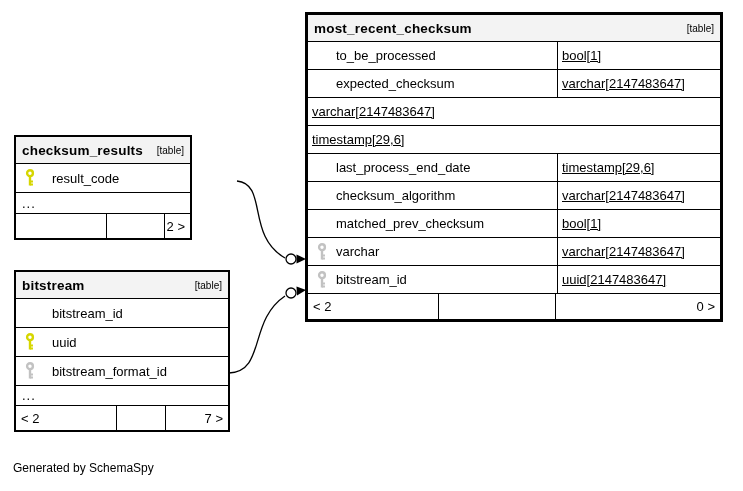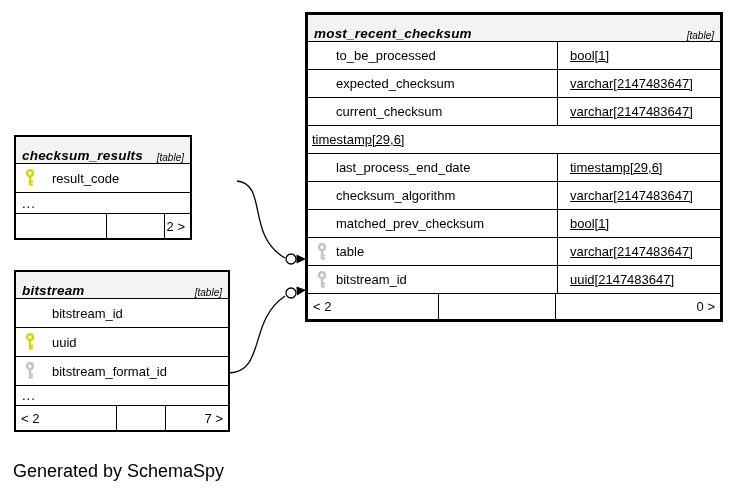--- a/index.html
+++ b/index.html
@@ -2,25 +2,25 @@
 <html><head>
 <meta charset="utf-8">
 <style>
   html,body{margin:0;padding:0;}
   body{
     width:743px;height:491px;position:relative;background:#ffffff;
     font-family:"Liberation Sans",sans-serif;color:#000;overflow:hidden;
   }
   .tbl{position:absolute;background:#fff;border:2px solid #000;box-sizing:border-box;font-size:13px;}
   .tbl.focus{border-width:3px;}
-  .hdr{background:#f3f3f3;border-bottom:1px solid #000;display:flex;align-items:flex-end;
-       justify-content:space-between;padding:0 6px;box-sizing:border-box;font-style:italic;}
+  .hdr{background:#f3f3f3;border-bottom:1px solid #000;display:flex;align-items:center;
+       justify-content:space-between;padding:0 6px;box-sizing:border-box;}
   .tname{font-weight:bold;font-size:13.5px;letter-spacing:.2px;}
   .tbadge{font-size:10px;}
-  .row{border-bottom:1px solid #000;display:flex;align-items:center;position:relative;box-sizing:border-box;gap:8px;}
+  .row{border-bottom:1px solid #000;display:flex;align-items:center;position:relative;box-sizing:border-box;}
   .row:last-child{border-bottom:none;}
   .keyicon{position:absolute;left:9px;top:50%;transform:translateY(-50%);width:10px;height:18px;line-height:0;}
   .cname{padding-left:36px;white-space:nowrap;}
   .focus .ncell{width:250px;height:100%;display:flex;align-items:center;position:relative;
       border-right:1px solid #000;box-sizing:border-box;}
   .focus .ncell .cname{padding-left:28px;}
   .focus .tcell{flex:1;padding-left:4px;white-space:nowrap;text-decoration:underline;}
   .ellrow{padding-left:6px;letter-spacing:1px;}
   .ftr{display:flex;box-sizing:border-box;}
   .fcell{border-right:1px solid #000;box-sizing:border-box;display:flex;align-items:center;height:100%;}
@@ -40,21 +40,21 @@
   .t-bs .row.ellrow{height:20px;}
   .t-bs .ftr{height:24px;}
   .t-bs .fcell:nth-child(1){width:101px;}
   .t-bs .fcell:nth-child(2){width:49px;}
   .t-mrc{left:305px;top:12px;width:418px;}
   .t-mrc .hdr{height:27px;}
   .t-mrc .row.col{height:28px;}
   .t-mrc .ftr{height:25px;}
   .t-mrc .fcell:nth-child(1){width:131px;}
   .t-mrc .fcell:nth-child(2){width:117px;}
-  .gennote{position:absolute;left:13px;top:461px;font-size:18px;}
+  .gennote{position:absolute;left:13px;top:461px;font-size:12px;}
   svg.edges{position:absolute;left:0;top:0;pointer-events:none;}
 </style>
 </head>
 <body>
 
 <div class="tbl t-cr">
   <div class="hdr">
     <span class="tname">checksum_results</span>
     <span class="tbadge">[table]</span>
   </div>
@@ -124,23 +124,20 @@
       </span>
     <span class="tcell">bool[1]</span>
   </div>
   <div class="row col">
     <span class="ncell">
         <span class="cname">expected_checksum</span>
       </span>
     <span class="tcell">varchar[2147483647]</span>
   </div>
   <div class="row col">
-    <span class="ncell">
-        <span class="cname">current_checksum</span>
-      </span>
     <span class="tcell">varchar[2147483647]</span>
   </div>
   <div class="row col">
     <span class="tcell">timestamp[29,6]</span>
   </div>
   <div class="row col">
     <span class="ncell">
         <span class="cname">last_process_end_date</span>
       </span>
     <span class="tcell">timestamp[29,6]</span>
@@ -159,21 +156,21 @@
   </div>
   <div class="row col">
     <span class="ncell">
       <span class="keyicon">
         <svg width="10" height="18" viewBox="0 0 10 18">
           <circle cx="5" cy="4.2" r="2.9" fill="none" stroke="#c2c2c2" stroke-width="2.4"></circle>
           <path d="M5 7 L5 16.5" stroke="#c2c2c2" stroke-width="2.4" fill="none"></path>
           <path d="M5 12.5 h3 M5 15.5 h3" stroke="#c2c2c2" stroke-width="1.8" fill="none"></path>
         </svg>
       </span>
-      <span class="cname">table</span>
+      <span class="cname">varchar</span>
     </span>
     <span class="tcell">varchar[2147483647]</span>
   </div>
   <div class="row col">
     <span class="ncell">
       <span class="keyicon">
         <svg width="10" height="18" viewBox="0 0 10 18">
           <circle cx="5" cy="4.2" r="2.9" fill="none" stroke="#c2c2c2" stroke-width="2.4"></circle>
           <path d="M5 7 L5 16.5" stroke="#c2c2c2" stroke-width="2.4" fill="none"></path>
           <path d="M5 12.5 h3 M5 15.5 h3" stroke="#c2c2c2" stroke-width="1.8" fill="none"></path>

